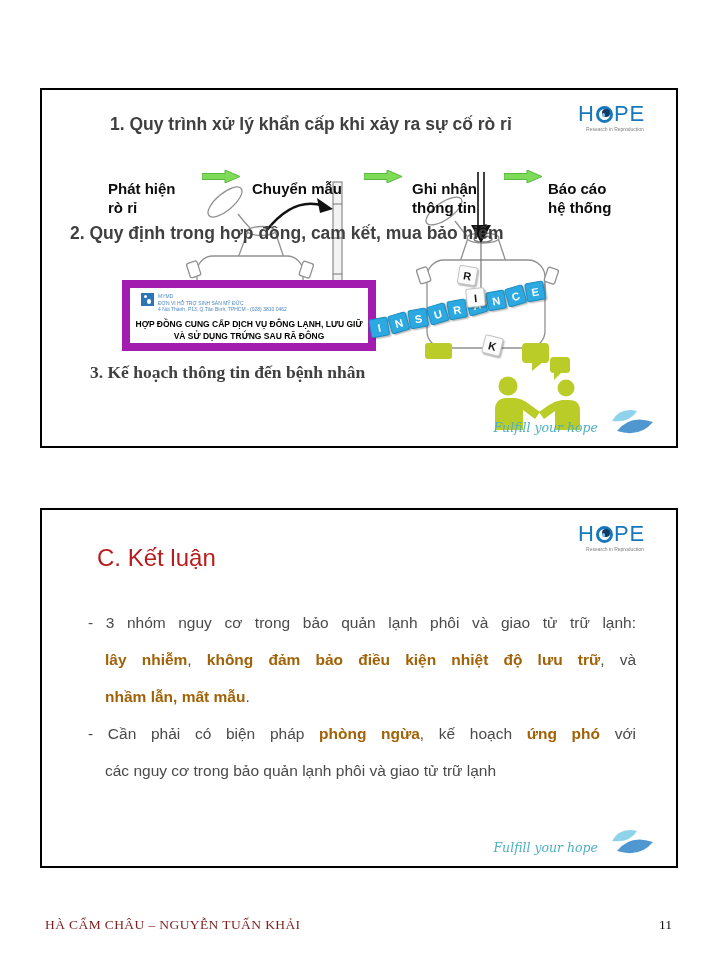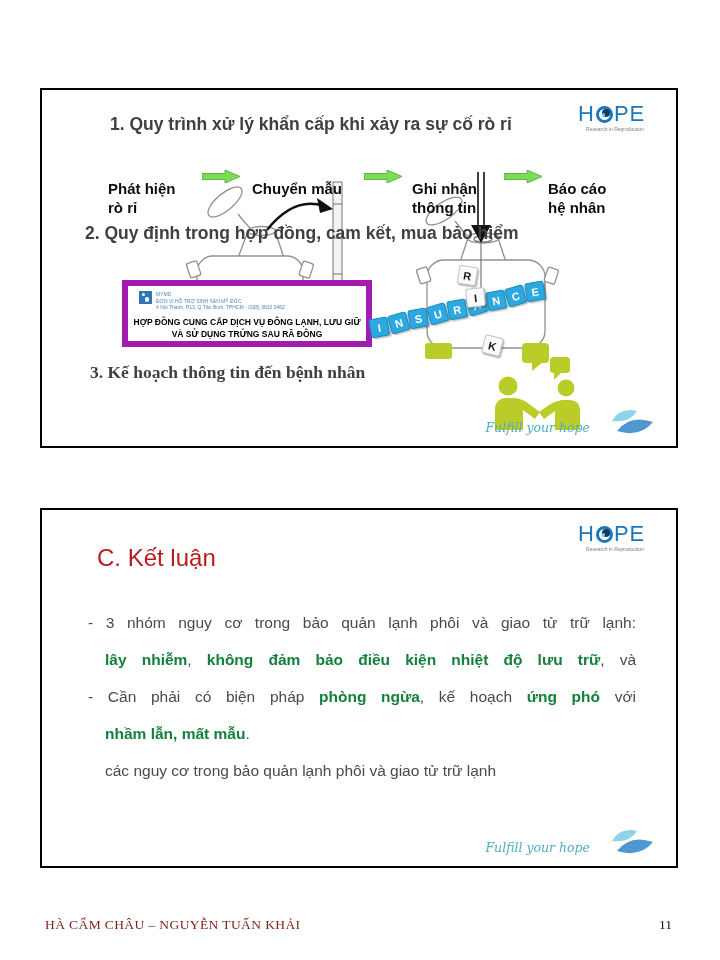--- a/index.html
+++ b/index.html
@@ -24,21 +24,21 @@
 
   .h-blue { position:absolute; color:#404040; font-weight:bold; font-size:17.5px; z-index:2; white-space:nowrap; }
 
   
   .fstep { position:absolute; top:89px; font-weight:bold; font-size:15px; line-height:19px; color:#0d0d0d; text-align:left; z-index:2; white-space:nowrap; }
   .garrow { position:absolute; top:80px; z-index:2; }
 
   .artwork { position:absolute; left:0; top:0; z-index:1; }
 
   
-  .contract { position:absolute; left:80px; top:190px; width:238px; height:55px; background:#fff; border:6px solid #a21caf; z-index:3; }
+  .contract { position:absolute; left:80px; top:190px; width:238px; height:55px; background:#fff; border:8px solid #a21caf; z-index:3; }
   .c-head { display:flex; gap:4px; padding:5px 0 0 11px; }
   .c-logo { width:13px; height:13px; background:#2E75B6; position:relative; flex:0 0 auto; }
   .c-logo::before { content:""; position:absolute; width:3px; height:3px; background:#fff; border-radius:50%; left:3px; top:2px; }
   .c-logo::after { content:""; position:absolute; width:4.5px; height:4.5px; background:#fff; border-radius:50%; left:5.5px; top:6px; }
   .c-lines { font-size:5px; line-height:6.5px; color:#4C88C4; }
   .c-title { margin-top:5px; text-align:center; font-weight:bold; font-size:8.5px; line-height:12px; color:#000; }
 
   
   .tiles { position:absolute; left:328px; top:180px; width:250px; height:92px; z-index:3; }
   .ins-row { position:absolute; left:0; top:50px; display:flex; gap:1px; transform:rotate(-13deg); transform-origin:0 50%; }
@@ -48,31 +48,31 @@
   .ins-row .tile:nth-child(odd) { transform:rotate(3deg); }
   .ins-row .tile:nth-child(even){ transform:rotate(-3deg); }
   .tile.white { position:absolute; background:#fbfbfb; color:#1a1a1a; border:1px solid #c2c2c2; }
   .risk-r { left:88px; top:-4px; transform:rotate(9deg); }
   .risk-i { left:96px; top:18px; transform:rotate(-6deg); }
   .risk-k { left:113px; top:66px; transform:rotate(14deg); }
 
   .lime-chip { position:absolute; left:383px; top:253px; width:27px; height:16px; background:#B9CC28; border-radius:3px; z-index:2; }
   .people { position:absolute; left:450px; top:252px; z-index:2; }
 
-  .fulfill { position:absolute; right:22px; bottom:7px; display:flex; align-items:flex-end; gap:16px; z-index:4;margin-left:28px; }
+  .fulfill { position:absolute; right:22px; bottom:7px; display:flex; align-items:flex-end; gap:8px; z-index:4;margin-left:28px; }
   .fulfill-text { font-family:"DejaVu Serif", serif; font-style:italic; color:#4FAFC2; font-size:12.5px; padding-bottom:4px; }
 
   
   .s2-title { position:absolute; left:55px; top:34px; font-size:24px; color:#b91c1c; z-index:2; }
   .s2-body { position:absolute; left:46px; top:94px; width:548px; font-size:15.5px; color:#4A4A4A; z-index:2; }
   .bline { height:37px; line-height:37px; text-align:justify; text-align-last:justify; }
   .bline.cont { margin-left:17px; width:531px; }
   .bline.left { text-align-last:left; }
   .b2 { margin-top:0px; }
-  .em { color:#15803d; font-weight:bold; }
+  .em { color:#a16207; font-weight:bold; }
 
   
   .footer-author { position:absolute; left:45px; top:917px; font-family:"Liberation Serif", serif; font-size:13.5px; color:#7f1d1d; letter-spacing:0.4px; }
   .footer-page   { position:absolute; right:48px; top:917px; font-family:"Liberation Serif", serif; font-size:13.5px; color:#121212; }
 </style>
 </head>
 <body>
 
 <div class="page">
 
@@ -109,21 +109,21 @@
     </svg>
     <div class="fstep" style="left:370px; width:84px;">
       <div>Ghi nhận</div>
       <div>thông tin</div>
     </div>
     <svg class="garrow" style="left:462px;" width="38" height="13">
       <polygon points="0,3.5 23,3.5 23,0 38,6.5 23,13 23,9.5 0,9.5" fill="#7EDB58" stroke="#57B940" stroke-width="1"></polygon>
     </svg>
     <div class="fstep" style="left:506px; width:84px;">
       <div>Báo cáo</div>
-      <div>hệ nhân</div>
+      <div>hệ thống</div>
     </div>
 
     <svg class="artwork" width="634" height="356" viewBox="0 0 634 356">
       <g stroke="#919191" stroke-width="1.3" fill="#ffffff">
 
         <ellipse cx="183" cy="112" rx="21" ry="8.5" transform="rotate(-40 183 112)"></ellipse>
         <path d="M196,124 Q202,132 208,138" fill="none"></path>
         <path d="M196,168 L206,141 L233,141 L242,168"></path>
         <ellipse cx="219.5" cy="141" rx="14" ry="4.5"></ellipse>
         <rect x="155" y="166" width="106" height="82" rx="16"></rect>
@@ -152,21 +152,21 @@
       <polygon points="291,119 275,108 278,123" fill="#111"></polygon>
 
       <g stroke="#111" stroke-width="1.6">
         <line x1="436" y1="82" x2="436" y2="136"></line>
         <line x1="442" y1="82" x2="442" y2="136"></line>
       </g>
       <polygon points="429,135 449,135 439,153" fill="#111"></polygon>
       <line x1="439" y1="153" x2="439" y2="208" stroke="#777" stroke-width="1.2"></line>
     </svg>
 
-    <div class="h-blue" style="left:43px; top:133px;">2. Quy định trong hợp đồng, cam kết, mua bảo hiểm</div>
+    <div class="h-blue" style="left:28px; top:133px;">2. Quy định trong hợp đồng, cam kết, mua bảo hiểm</div>
 
     <div class="contract">
       <div class="c-head">
         <div class="c-logo"></div>
         <div class="c-lines">
           <div>MYMD</div>
           <div>ĐƠN VỊ HỖ TRỢ SINH SẢN MỸ ĐỨC</div>
           <div>4 Núi Thành, P13, Q.Tân Bình, TPHCM - (028) 3810 0462</div>
         </div>
       </div>
@@ -232,22 +232,22 @@
         <span>PE</span>
       </div>
       <div class="hope-tagline">Research in Reproduction</div>
     </div>
 
     <div class="s2-title">C. Kết luận</div>
 
     <div class="s2-body">
       <div class="bline"><span>- 3 nhóm nguy cơ trong bảo quản lạnh phôi và giao tử trữ lạnh:</span></div>
       <div class="bline cont"><span class="em">lây nhiễm</span><span>, </span><span class="em">không đảm bảo điều kiện nhiệt độ lưu trữ</span><span>, và</span></div>
+      <div class="bline cont left"><span class="em">nhầm lẫn, mất mẫu</span><span>.</span></div>
       <div class="bline b2"><span>- Cần phải có biện pháp </span><span class="em">phòng ngừa</span><span>, kế hoạch </span><span class="em">ứng phó</span><span> với</span></div>
-      <div class="bline cont left"><span class="em">nhầm lẫn, mất mẫu</span><span>.</span></div>
       <div class="bline cont left"><span>các nguy cơ trong bảo quản lạnh phôi và giao tử trữ lạnh</span></div>
     </div>
 
     <div class="fulfill">
       <span class="fulfill-text">Fulfill your hope</span>
       <svg width="48" height="34" viewBox="0 0 48 34">
         <path d="M6,16 Q14,2 31,6 Q24,18 6,16 Z" fill="#8FD3EA"></path>
         <path d="M11,26 Q24,9 47,17 Q34,33 11,26 Z" fill="#4E97D1"></path>
       </svg>
     </div>

